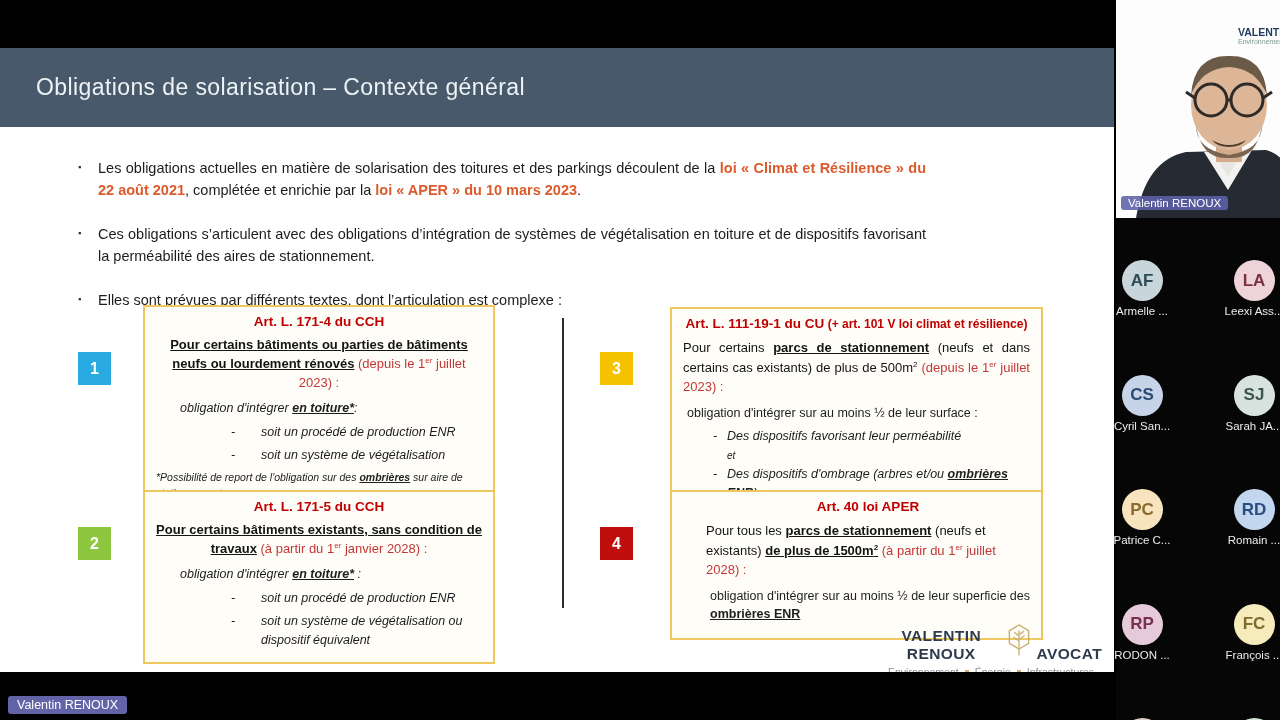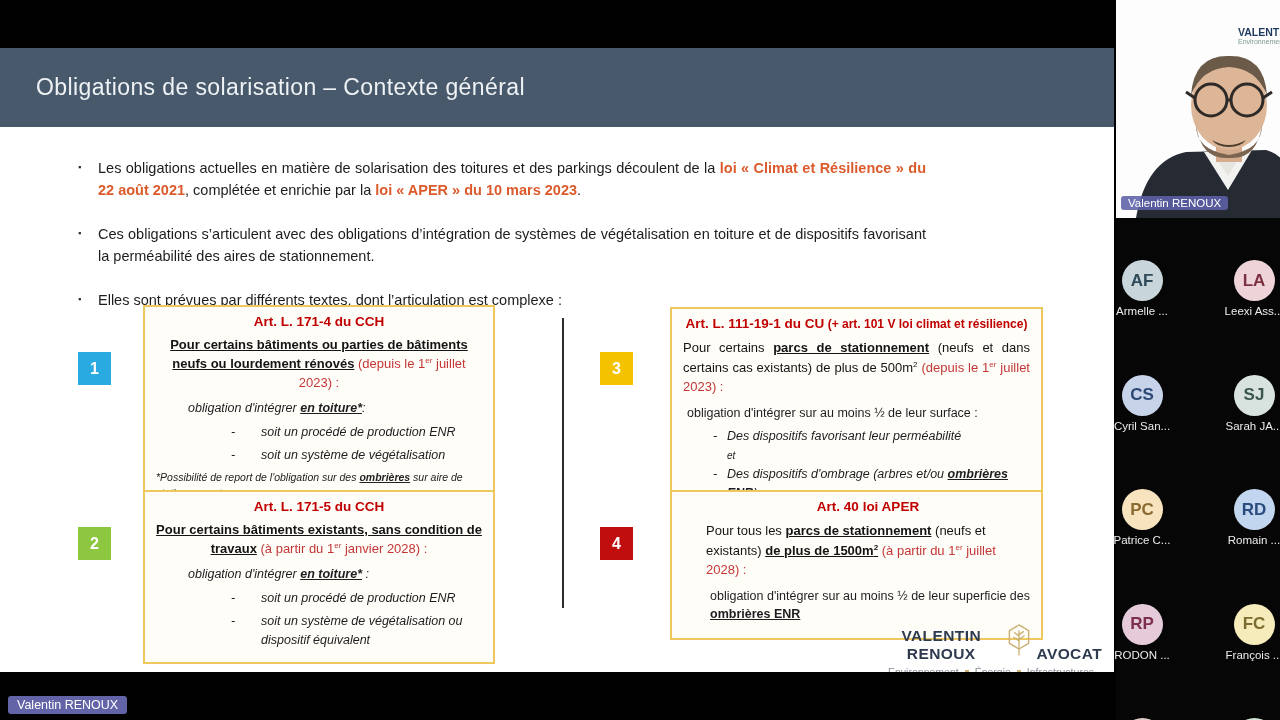--- a/index.html
+++ b/index.html
@@ -31,21 +31,21 @@
   
   .vdivider { position:absolute; left:562px; top:191px; width:2px; height:290px; background:#2b2b2b; }
 
   
   .lawbox { position:absolute; background:#fffdf8; border:2px solid #eec75e; padding:7px 11px 9px; }
   .lawbox .bx-title { text-align:center; color:#c00000; font-weight:bold; font-size:13.5px; margin-bottom:7px; }
   .bx-title .bx-title-suffix { font-weight:bold; font-size:12px; }
   .lawbox .bx-heading { text-align:center; font-size:13px; line-height:1.45; color:#141414; margin-bottom:8px; }
   .bu { font-weight:bold; text-decoration:underline; }
   .red { color:#c33737; }
-  .lawbox .bx-oblig { font-size:12.5px; color:#1d1d1f; margin:2px 0 8px 32px; }
+  .lawbox .bx-oblig { font-size:12.5px; color:#1d1d1f; margin:2px 0 8px 24px; }
   .italic { font-style:italic; }
   .iu { font-style:italic; font-weight:bold; text-decoration:underline; }
   .bx-item { display:flex; font-size:12.5px; font-style:italic; color:#1d1d1f; line-height:1.5; margin-bottom:4px; }
   .indent-big .bx-item { padding-left:75px; }
   .indent-big .bx-item .dash { width:30px; flex:none; }
   .indent-sm  .bx-item { padding-left:30px; }
   .indent-sm  .bx-item .dash { width:14px; flex:none; }
   .bx-et { font-size:10px; font-style:italic; padding-left:44px; margin-bottom:4px; color:#1d1d1f; }
   .bx-foot { font-size:10.5px; font-style:italic; color:#222; line-height:1.45; margin-top:6px; }
   .bx-p { font-size:13px; line-height:1.5; color:#141414; text-align:justify; margin-bottom:7px; }

